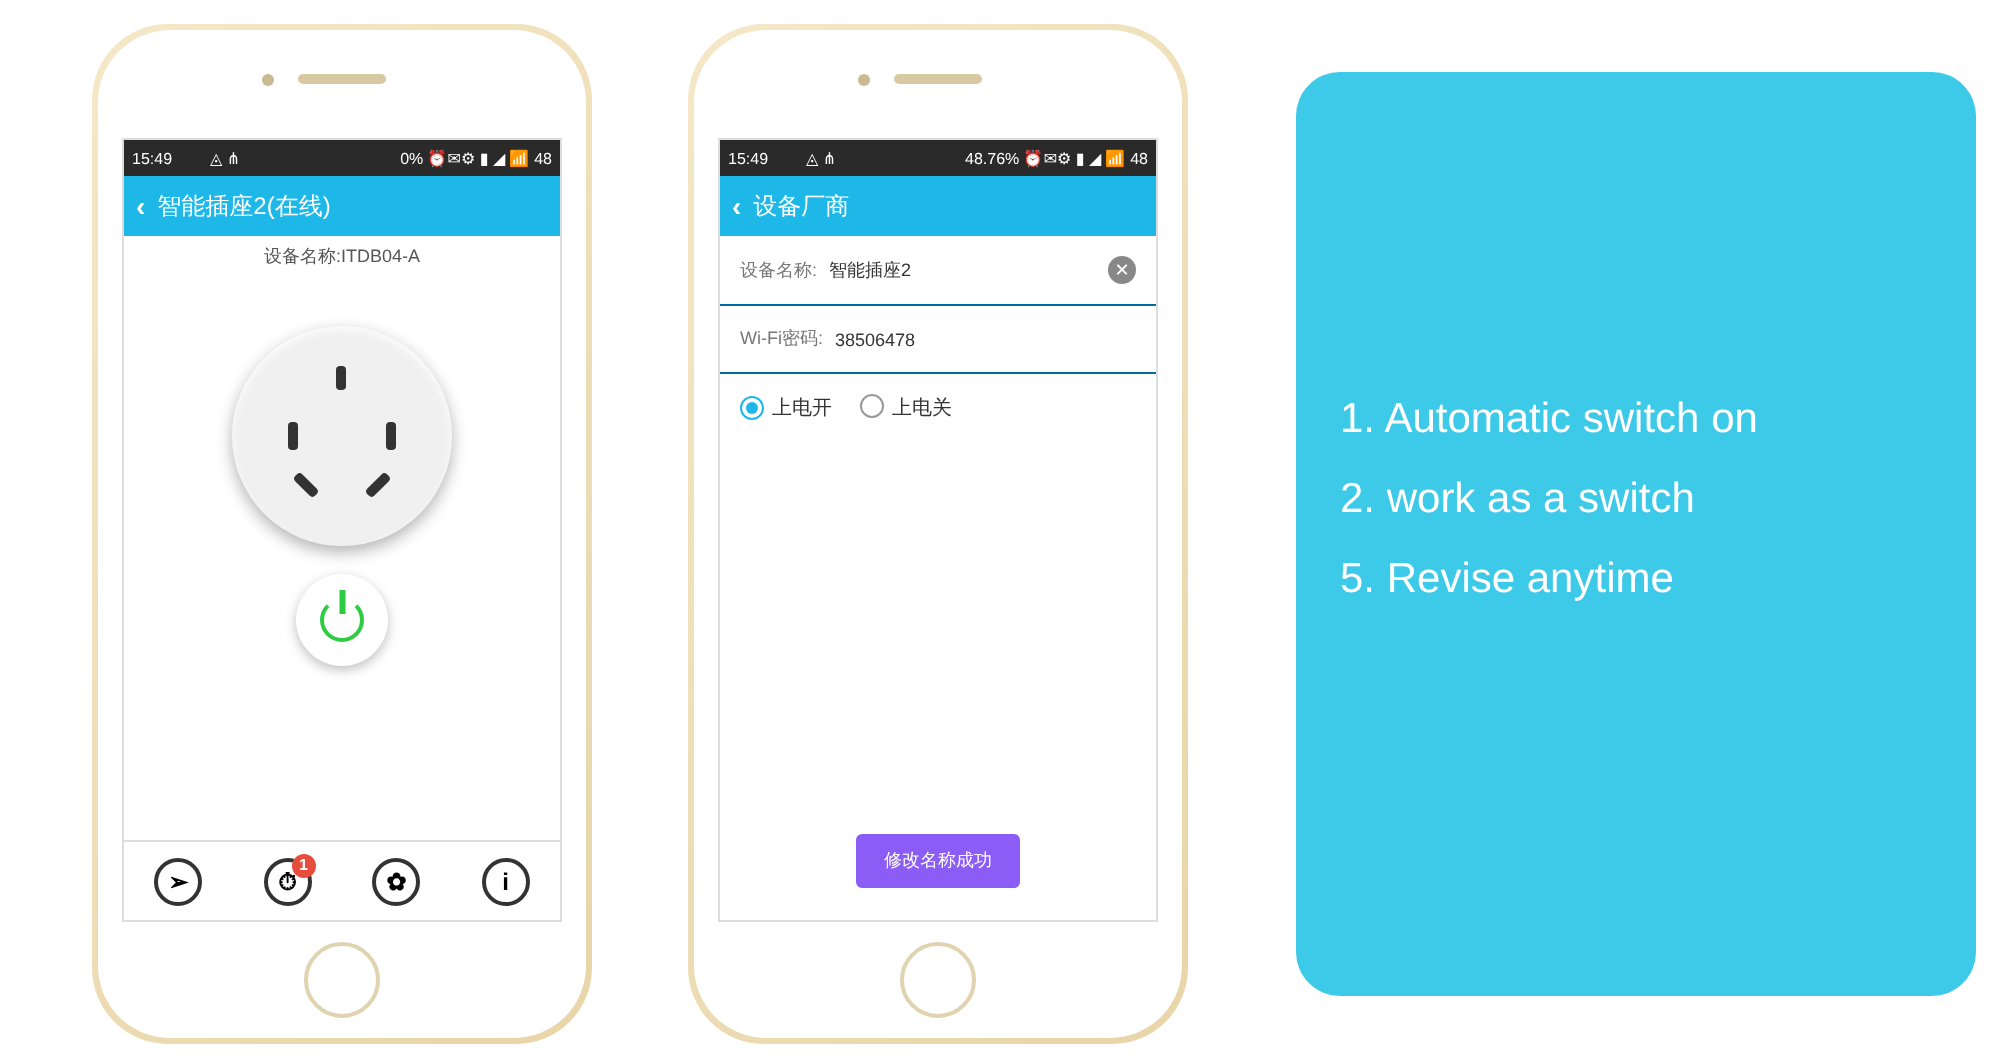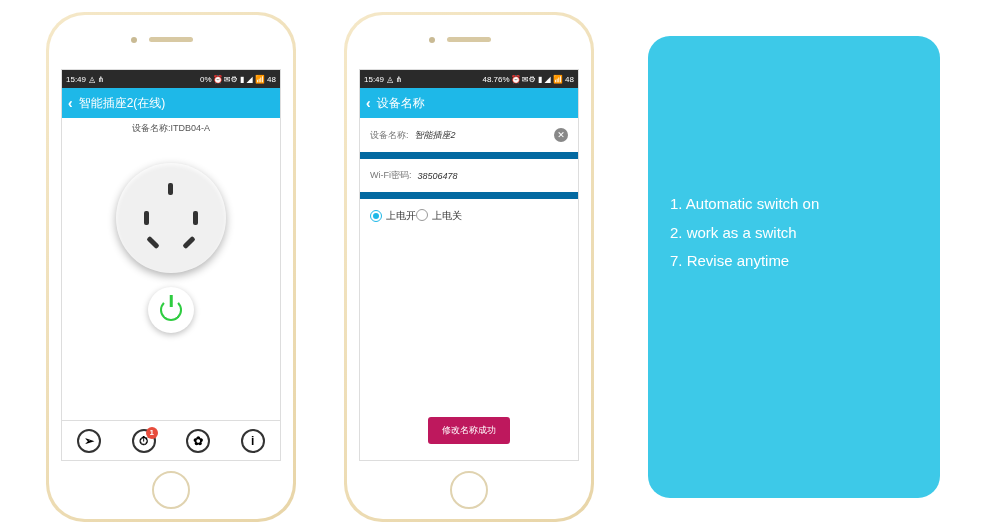--- a/index.html
+++ b/index.html
@@ -71,21 +71,21 @@
   .status-bar {
     height: 18px;
     background: #2a2a2a;
     color: #fff;
     font-size: 8px;
     display: flex;
     align-items: center;
     justify-content: space-between;
     padding: 0 4px;
   }
-  .status-left, .status-right { display: flex; gap: 3px; align-items: center; }
+  .status-left, .status-right { display: flex; gap: 19px; align-items: center; }
   .app-header {
     height: 30px;
     background: #1eb8e8;
     color: #fff;
     font-size: 12px;
     display: flex;
     align-items: center;
     padding: 0 6px;
     gap: 6px;
   }
@@ -182,47 +182,47 @@
     background: #e74c3c;
     border-radius: 50%;
     color: #fff;
     font-size: 8px;
     display: flex;
     align-items: center;
     justify-content: center;
   }
   
   .form-row {
-    border-bottom: 7px solid #0369a1;
+    border-bottom: 1px solid #0369a1;
     padding: 10px 10px;
     font-size: 9px;
     color: #555;
     display: flex;
     align-items: center;
     gap: 6px;
   }
   .form-row .label { color: #777; }
-  .form-row .value { color: #333; flex: 1; font-style: italic; }
+  .form-row .value { color: #333; flex: 1; }
   .clear-x {
     width: 14px;
     height: 14px;
     background: #888;
     border-radius: 50%;
     color: #fff;
     font-size: 9px;
     display: flex;
     align-items: center;
     justify-content: center;
   }
   .radio-row {
     padding: 10px 10px;
     font-size: 10px;
     color: #333;
     display: flex;
-    gap: 0;
+    gap: 14px;
     align-items: center;
   }
   .radio {
     width: 12px;
     height: 12px;
     border: 1.5px solid #1eb8e8;
     border-radius: 50%;
     display: inline-flex;
     align-items: center;
     justify-content: center;
@@ -233,37 +233,37 @@
     height: 6px;
     background: #1eb8e8;
     border-radius: 50%;
   }
   .radio-unchecked { border-color: #999; }
   .toast {
     position: absolute;
     bottom: 16px;
     left: 50%;
     transform: translateX(-50%);
-    background: #be185d;
+    background: #8b5cf6;
     color: #fff;
     font-size: 9px;
     padding: 7px 14px;
     border-radius: 3px;
   }
   
   .info-panel {
     position: absolute;
     top: 36px;
     left: 648px;
-    width: 292px;
+    width: 340px;
     height: 462px;
     background: #3dc9e8;
     border-radius: 22px;
     color: #fff;
-    font-size: 15px;
+    font-size: 21px;
     padding: 154px 22px 0;
     line-height: 1.9;
   }
   #phone1 { top: 12px; left: 46px; }
   #phone2 { top: 12px; left: 344px; }
 </style>
 </head>
 <body>
 
 <div class="phone" id="phone1">
@@ -326,21 +326,21 @@
         <div class="status-left">
             <span>15:49</span>
             <span>◬ ⋔</span>
           </div>
         <div class="status-right">
             <span>48.76% ⏰✉⚙ ▮ ◢ 📶 48</span>
           </div>
       </div>
       <div class="app-header">
         <span class="back-chevron">‹</span>
-        <span>设备名称</span>
+        <span>设备厂商</span>
       </div>
       <div class="content">
         <div class="form-row">
           <span class="label">设备名称:</span>
           <span class="value">智能插座2</span>
           <span class="clear-x">✕</span>
         </div>
         <div class="form-row">
           <span class="label">Wi-Fi密码:</span>
           <span class="value">38506478</span>
@@ -358,14 +358,14 @@
         <div class="toast">修改名称成功</div>
       </div>
     </div>
     <div class="home-btn"></div>
   </div>
 </div>
 
 <div class="info-panel">
   <div>1. Automatic switch on</div>
   <div>2. work as a switch</div>
-  <div>7. Revise anytime</div>
+  <div>5. Revise anytime</div>
 </div>
 
 </body></html>

